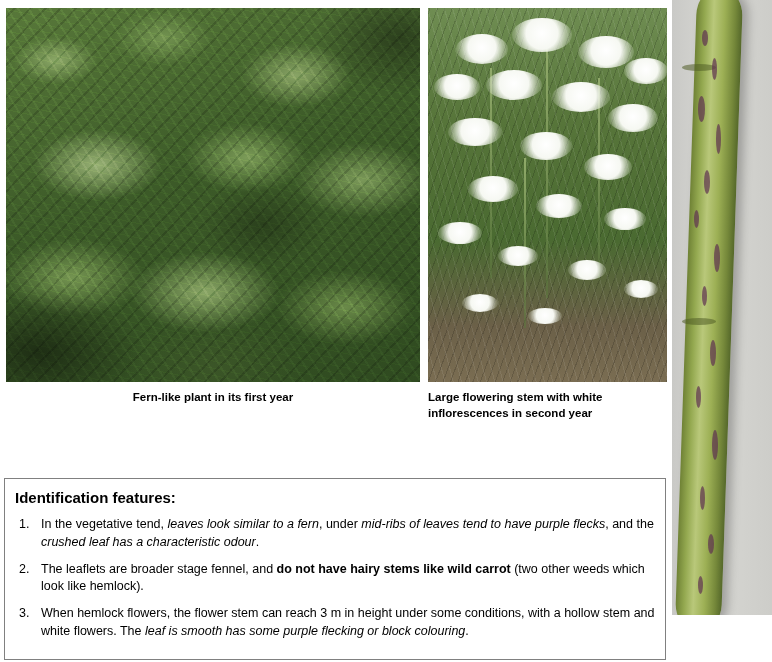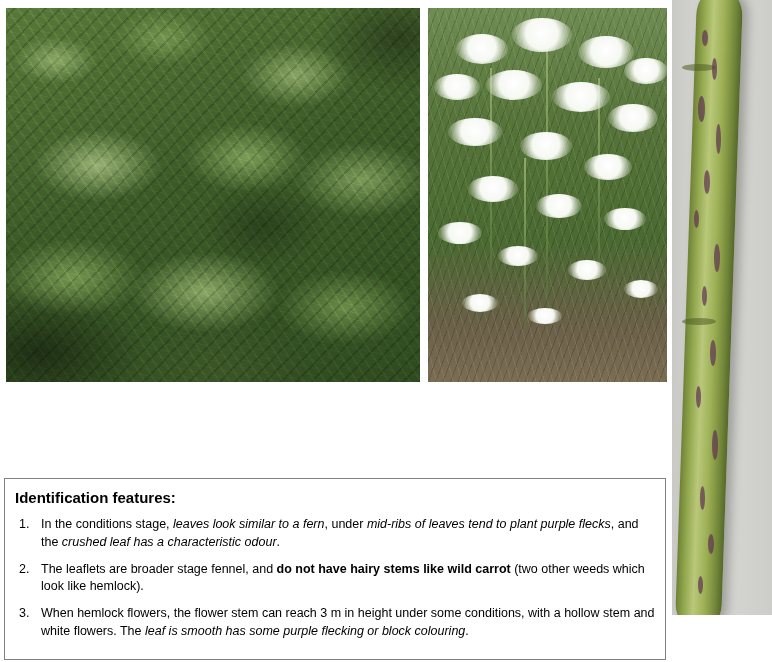--- a/index.html
+++ b/index.html
@@ -283,27 +283,29 @@
       <div class="fleck" style="left:38px; top:340px; width:6px; height:26px;"></div>
       <div class="fleck" style="left:24px; top:386px; width:5px; height:22px;"></div>
       <div class="fleck" style="left:40px; top:430px; width:6px; height:30px;"></div>
       <div class="fleck" style="left:28px; top:486px; width:5px; height:24px;"></div>
       <div class="fleck" style="left:36px; top:534px; width:6px; height:20px;"></div>
       <div class="fleck" style="left:26px; top:576px; width:5px; height:18px;"></div>
     </div>
 
   </div>
 
+  <div class="caption caption-left">Fern-like plant in its first year</div>
+  <div class="caption caption-mid">Large flowering stem with white inflorescences in second year</div>
 
   <div class="id-box">
     <div class="id-title">Identification features:</div>
     <ol class="id-list" id="id-list">
         <li class="id-item">
           <span class="id-num">1.</span>
-          <span class="id-text"><span>In the conditions stage, </span><span class="bi">leaves look similar to a fern</span><span>, under </span><span class="bi">mid-ribs of leaves tend to plant purple flecks</span><span>, and the </span><span class="bi">crushed leaf has a characteristic odour</span><span>.</span></span>
+          <span class="id-text"><span>In the vegetative tend, </span><span class="bi">leaves look similar to a fern</span><span>, under </span><span class="bi">mid-ribs of leaves tend to have purple flecks</span><span>, and the </span><span class="bi">crushed leaf has a characteristic odour</span><span>.</span></span>
         </li>
         <li class="id-item">
           <span class="id-num">2.</span>
           <span class="id-text"><span>The leaflets are broader stage fennel, and </span><span class="b">do not have hairy stems like wild carrot</span><span> (two other weeds which look like hemlock).</span></span>
         </li>
         <li class="id-item">
           <span class="id-num">3.</span>
           <span class="id-text"><span>When hemlock flowers, the flower stem can reach 3 m in height under some conditions, with a hollow stem and white flowers.  The </span><span class="bi">leaf is smooth has some purple flecking or block colouring</span><span>.</span></span>
         </li>
       </ol>

